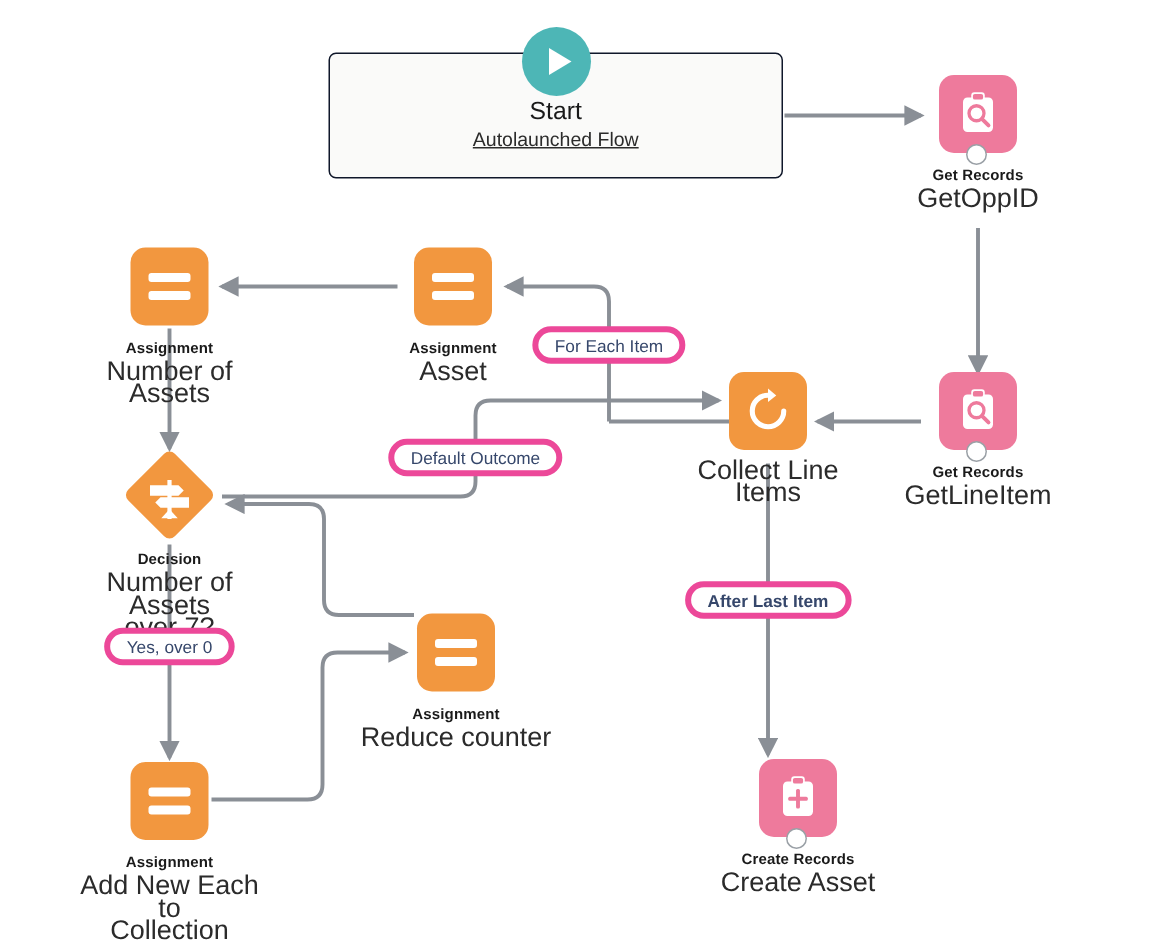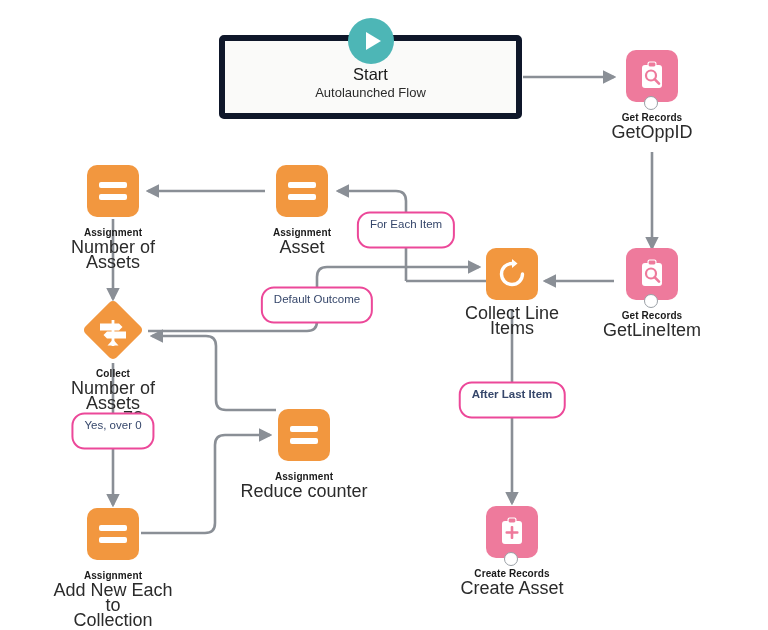--- a/index.html
+++ b/index.html
@@ -84,21 +84,21 @@
   }
 
   
   #start-node {
     position: absolute;
     left: 219px;
     top: 35px;
     width: 303px;
     height: 84px;
     background: #fafaf9;
-    border: 6px solid #0f172a;
+    border: 1px solid #0f172a;
     border-radius: 5px;
     box-sizing: border-box;
     display: flex;
     flex-direction: column;
     align-items: center;
     justify-content: center;
   }
   #start-badge {
     position: absolute;
     left: 348px;
@@ -121,20 +121,21 @@
   .start-title {
     font-size: 16.5px;
     color: #1a1a1a;
     line-height: 20px;
     margin-top: 10px;
   }
   .start-sub {
     font-size: 13px;
     color: #2b2b2b;
     line-height: 17px;
+    text-decoration: underline;
   }
 
   
   .eq-icon { width: 28px; }
   .eq-icon div {
     height: 6px;
     background: #ffffff;
     border-radius: 2px;
   }
   .eq-icon div + div { margin-top: 6px; }
@@ -161,23 +162,23 @@
     margin-left: -16px;
     width: 32px;
     height: 30px;
   }
 
   
   .pill {
     position: absolute;
     transform: translate(-50%, -50%);
     background: #ffffff;
-    border: 2px solid #ec4899;
+    border: 4px solid #ec4899;
     border-radius: 13px;
-    padding: 3px 11px 16px 11px;
+    padding: 3px 11px 0 11px;
     font-size: 11.5px;
     color: #36476b;
     white-space: nowrap;
     line-height: 14px;
   }
 </style>
 </head>
 <body>
 
 <div id="canvas">
@@ -299,21 +300,21 @@
   <div class="node" style="left:113px; top:302px;">
     <div class="diamond-wrap">
       <div class="diamond"></div>
       <svg class="signpost" viewBox="0 0 32 30" xmlns="http://www.w3.org/2000/svg">
         <rect x="14.6" y="2" width="2.8" height="26" fill="#ffffff"></rect>
         <path d="M 3 5.5 L 22 5.5 L 25.5 9 L 22 12.5 L 3 12.5 z" fill="#ffffff"></path>
         <path d="M 29 13.5 L 10 13.5 L 6.5 17 L 10 20.5 L 29 20.5 z" fill="#ffffff"></path>
         <path d="M 16 21.5 L 21.5 27.5 L 10.5 27.5 z" fill="#ffffff"></path>
       </svg>
     </div>
-    <div class="node-title">Collect</div>
+    <div class="node-title">Decision</div>
     <div class="node-sub">Number of Assets</div>
     <div class="node-sub">over 7?</div>
   </div>
 
   <div class="node" style="left:113px; top:508px;">
     <div class="glyph-wrap">
       <div class="tile orange">
         <div class="eq-icon">
             <div></div>
             <div></div>
@@ -331,21 +332,21 @@
         <div class="eq-icon">
             <div></div>
             <div></div>
           </div>
       </div>
     </div>
     <div class="node-title">Assignment</div>
     <div class="node-sub">Reduce counter</div>
   </div>
 
-  <div class="node" style="left:512px; top:506px;">
+  <div class="node" style="left:532px; top:506px;">
     <div class="glyph-wrap">
       <div class="tile pink">
         <svg width="34" height="34" viewBox="0 0 34 34" xmlns="http://www.w3.org/2000/svg">
           <rect x="7" y="6" width="20" height="23" rx="3" fill="#ffffff"></rect>
           <rect x="12.5" y="2.5" width="9" height="6" rx="2" fill="#ffffff"></rect>
           <rect x="13.6" y="3.6" width="6.8" height="3.8" rx="1.3" fill="#EE7A9C"></rect>
           <rect x="15.7" y="11" width="2.6" height="13" rx="1" fill="#EE7A9C"></rect>
           <rect x="10.5" y="16.2" width="13" height="2.6" rx="1" fill="#EE7A9C"></rect>
         </svg>
         <div class="nub"></div>

